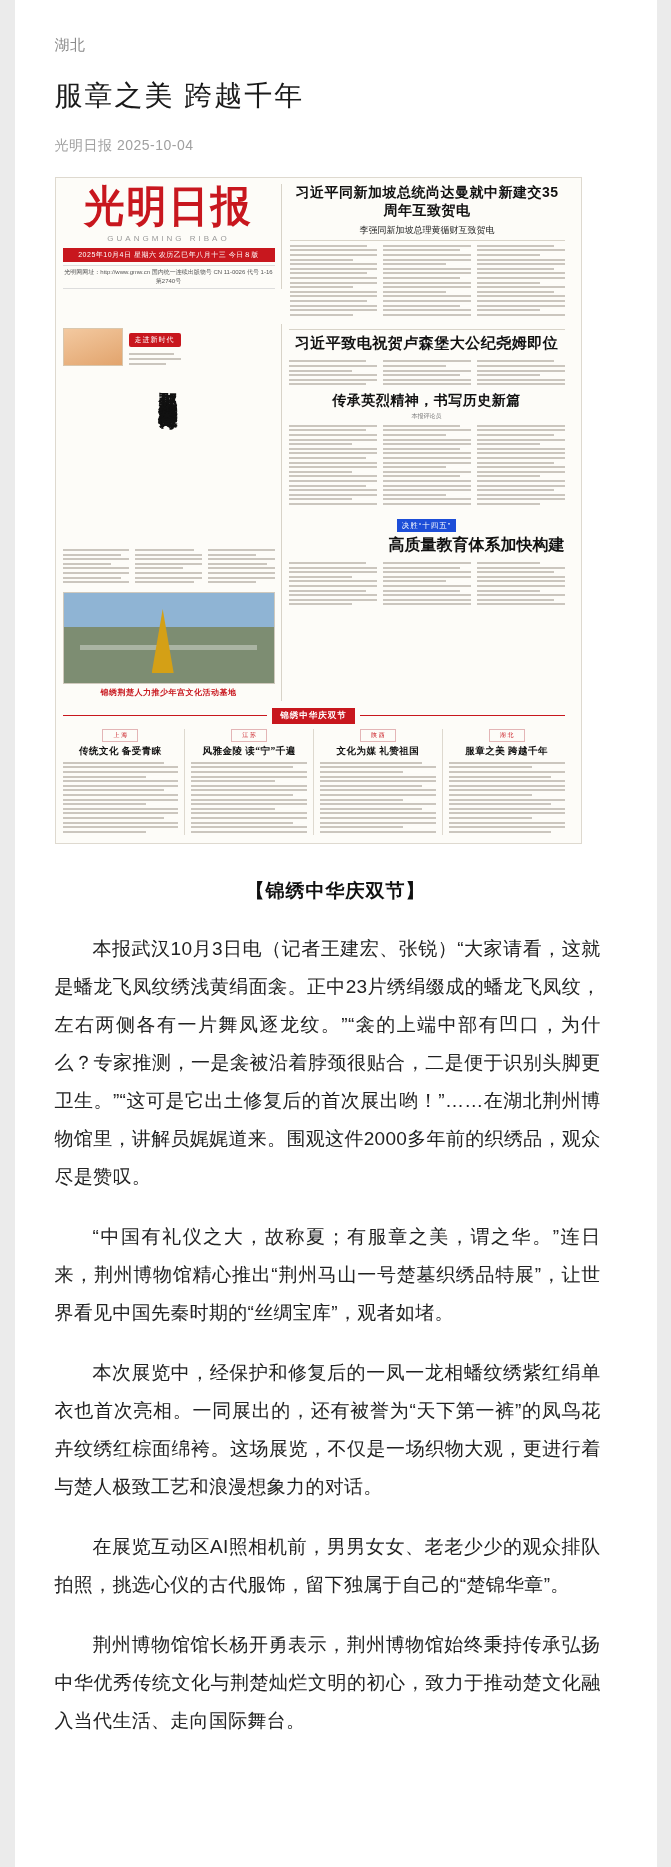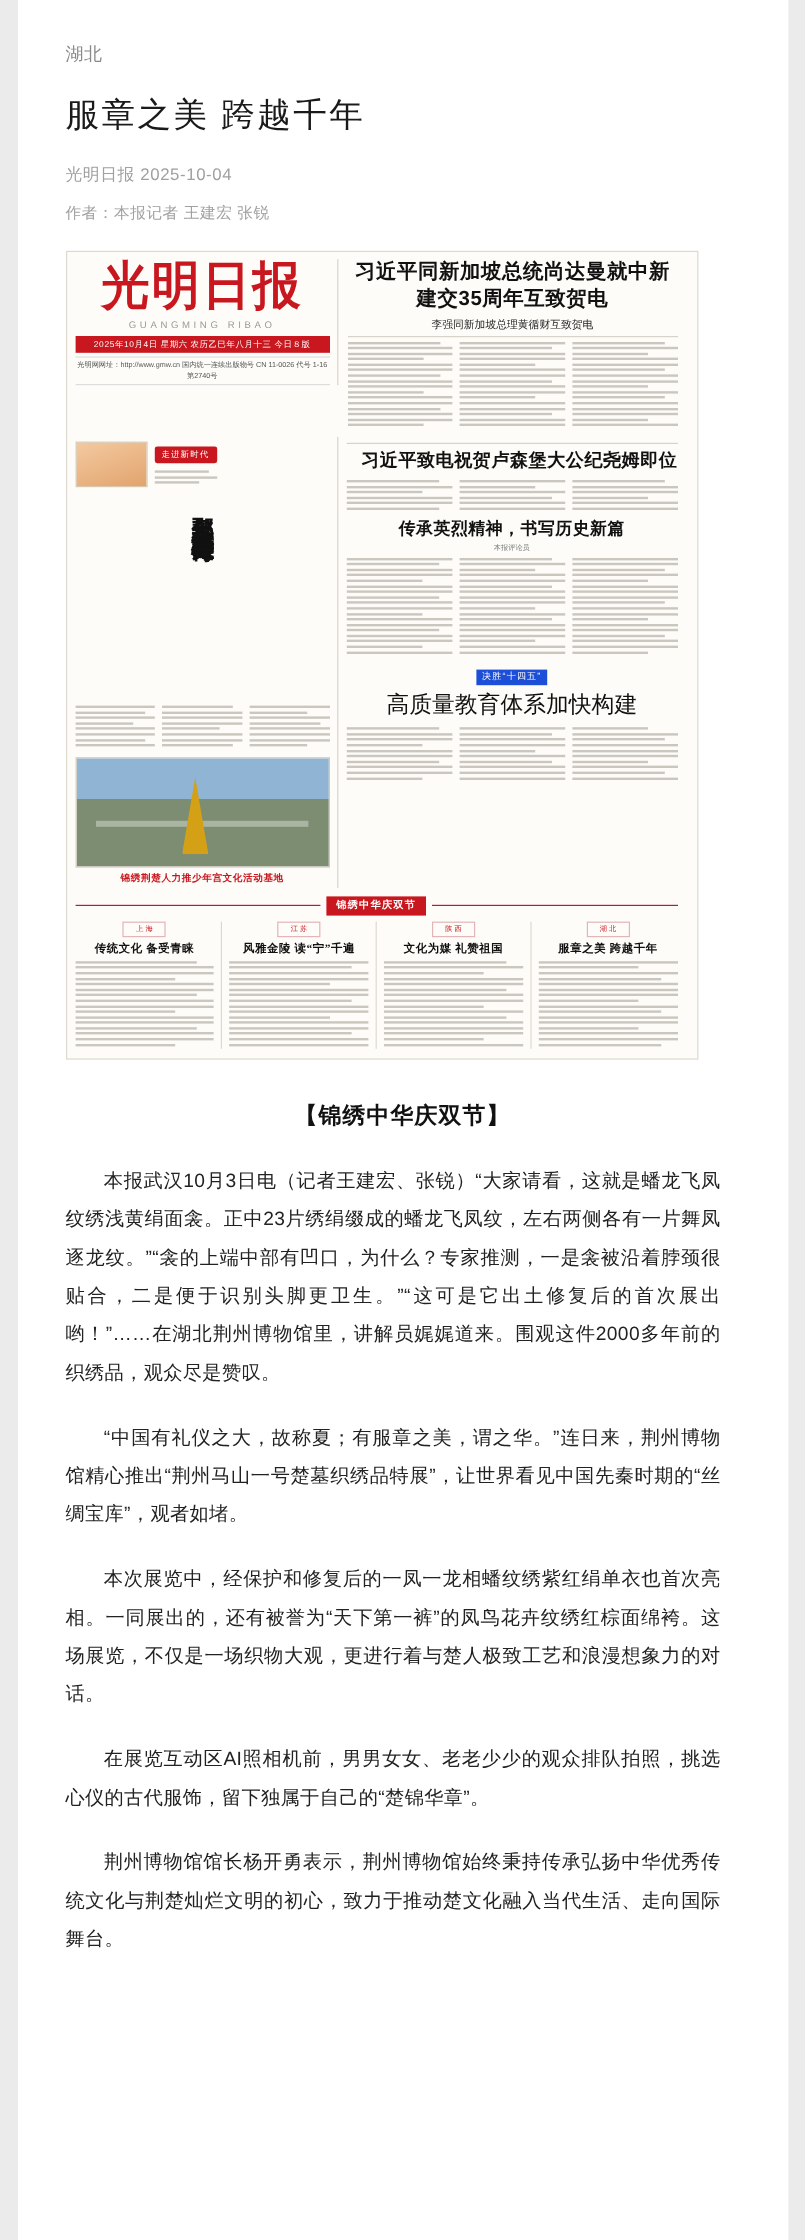--- a/index.html
+++ b/index.html
@@ -102,21 +102,21 @@
     color: #555;
     text-align: center;
     border-top: 1px solid #ddd;
     border-bottom: 1px solid #ddd;
     padding: 2px 0;
   }
   .mast-right {
     flex: 1;
   }
   .lead-hd {
-    font-size: 17px;
+    font-size: 14px;
     font-weight: bold;
     color: #111;
     line-height: 1.28;
     letter-spacing: 0.5px;
     text-align: center;
   }
   .lead-sub {
     font-size: 9px;
     font-weight: normal;
     text-align: center;
@@ -210,21 +210,21 @@
   .photo:before {
     content: "";
     position: absolute;
     left: 8%; top: 58%;
     width: 84%; height: 5px;
     background: rgba(255,255,255,.35);
   }
   .hd2 {
     font-size: 15px;
     font-weight: bold;
-    text-align: right;
+    text-align: center;
     color: #111;
     letter-spacing: .5px;
     padding: 4px 0 3px 0;
     border-top: 1px solid #d8d3c8;
     margin-top: 5px;
   }
   .hd3 {
     font-size: 14px;
     font-weight: bold;
     text-align: center;
@@ -240,23 +240,23 @@
   }
   .decision-badge {
     display: inline-block;
     background: #1d4ed8;
     color: #fff;
     font-size: 7.5px;
     padding: 1.5px 5px;
     letter-spacing: 1px;
   }
   .hd4 {
-    font-size: 19px;
-    font-weight: normal;
-    text-align: center;
+    font-size: 16px;
+    font-weight: bold;
+    text-align: right;
     color: #111;
     padding: 3px 0 2px 0;
   }
   .foot-red {
     font-size: 8px;
     color: #c8171e;
     text-align: center;
     font-weight: bold;
     padding: 3px 0;
     letter-spacing: .5px;
@@ -311,42 +311,41 @@
   
   .series-title {
     text-align: center;
     font-size: 19px;
     font-weight: bold;
     color: #111;
     margin: 34px 0 26px 0;
     letter-spacing: 1px;
   }
   .para {
-    font-size: 16px;
+    font-size: 19px;
     line-height: 2.0;
     color: #222;
     text-align: justify;
     margin: 0 16px 22px 0;
     text-indent: 2em;
     letter-spacing: .3px;
   }
   .para.lead { font-weight: 400; }
 </style>
 </head>
 <body>
 
 <div class="page">
   <div class="content">
 
     <div class="kicker">湖北</div>
 
     <h1 class="headline">服章之美 跨越千年</h1>
 
     <div class="meta-source">光明日报 2025-10-04</div>
-    <div class="meta-author">作者：本报记者 王建宏 张锐</div>
 
     <div class="paper">
 
       <div class="paper-masthead">
         <div class="mast-left">
           <div class="mast-title">光明日报</div>
           <div class="mast-pinyin">GUANGMING RIBAO</div>
           <div class="mast-bar">2025年10月4日 星期六 农历乙巳年八月十三 今日８版</div>
           <div class="mast-sub">光明网网址：http://www.gmw.cn 国内统一连续出版物号 CN 11-0026 代号 1-16 第2740号</div>
         </div>

